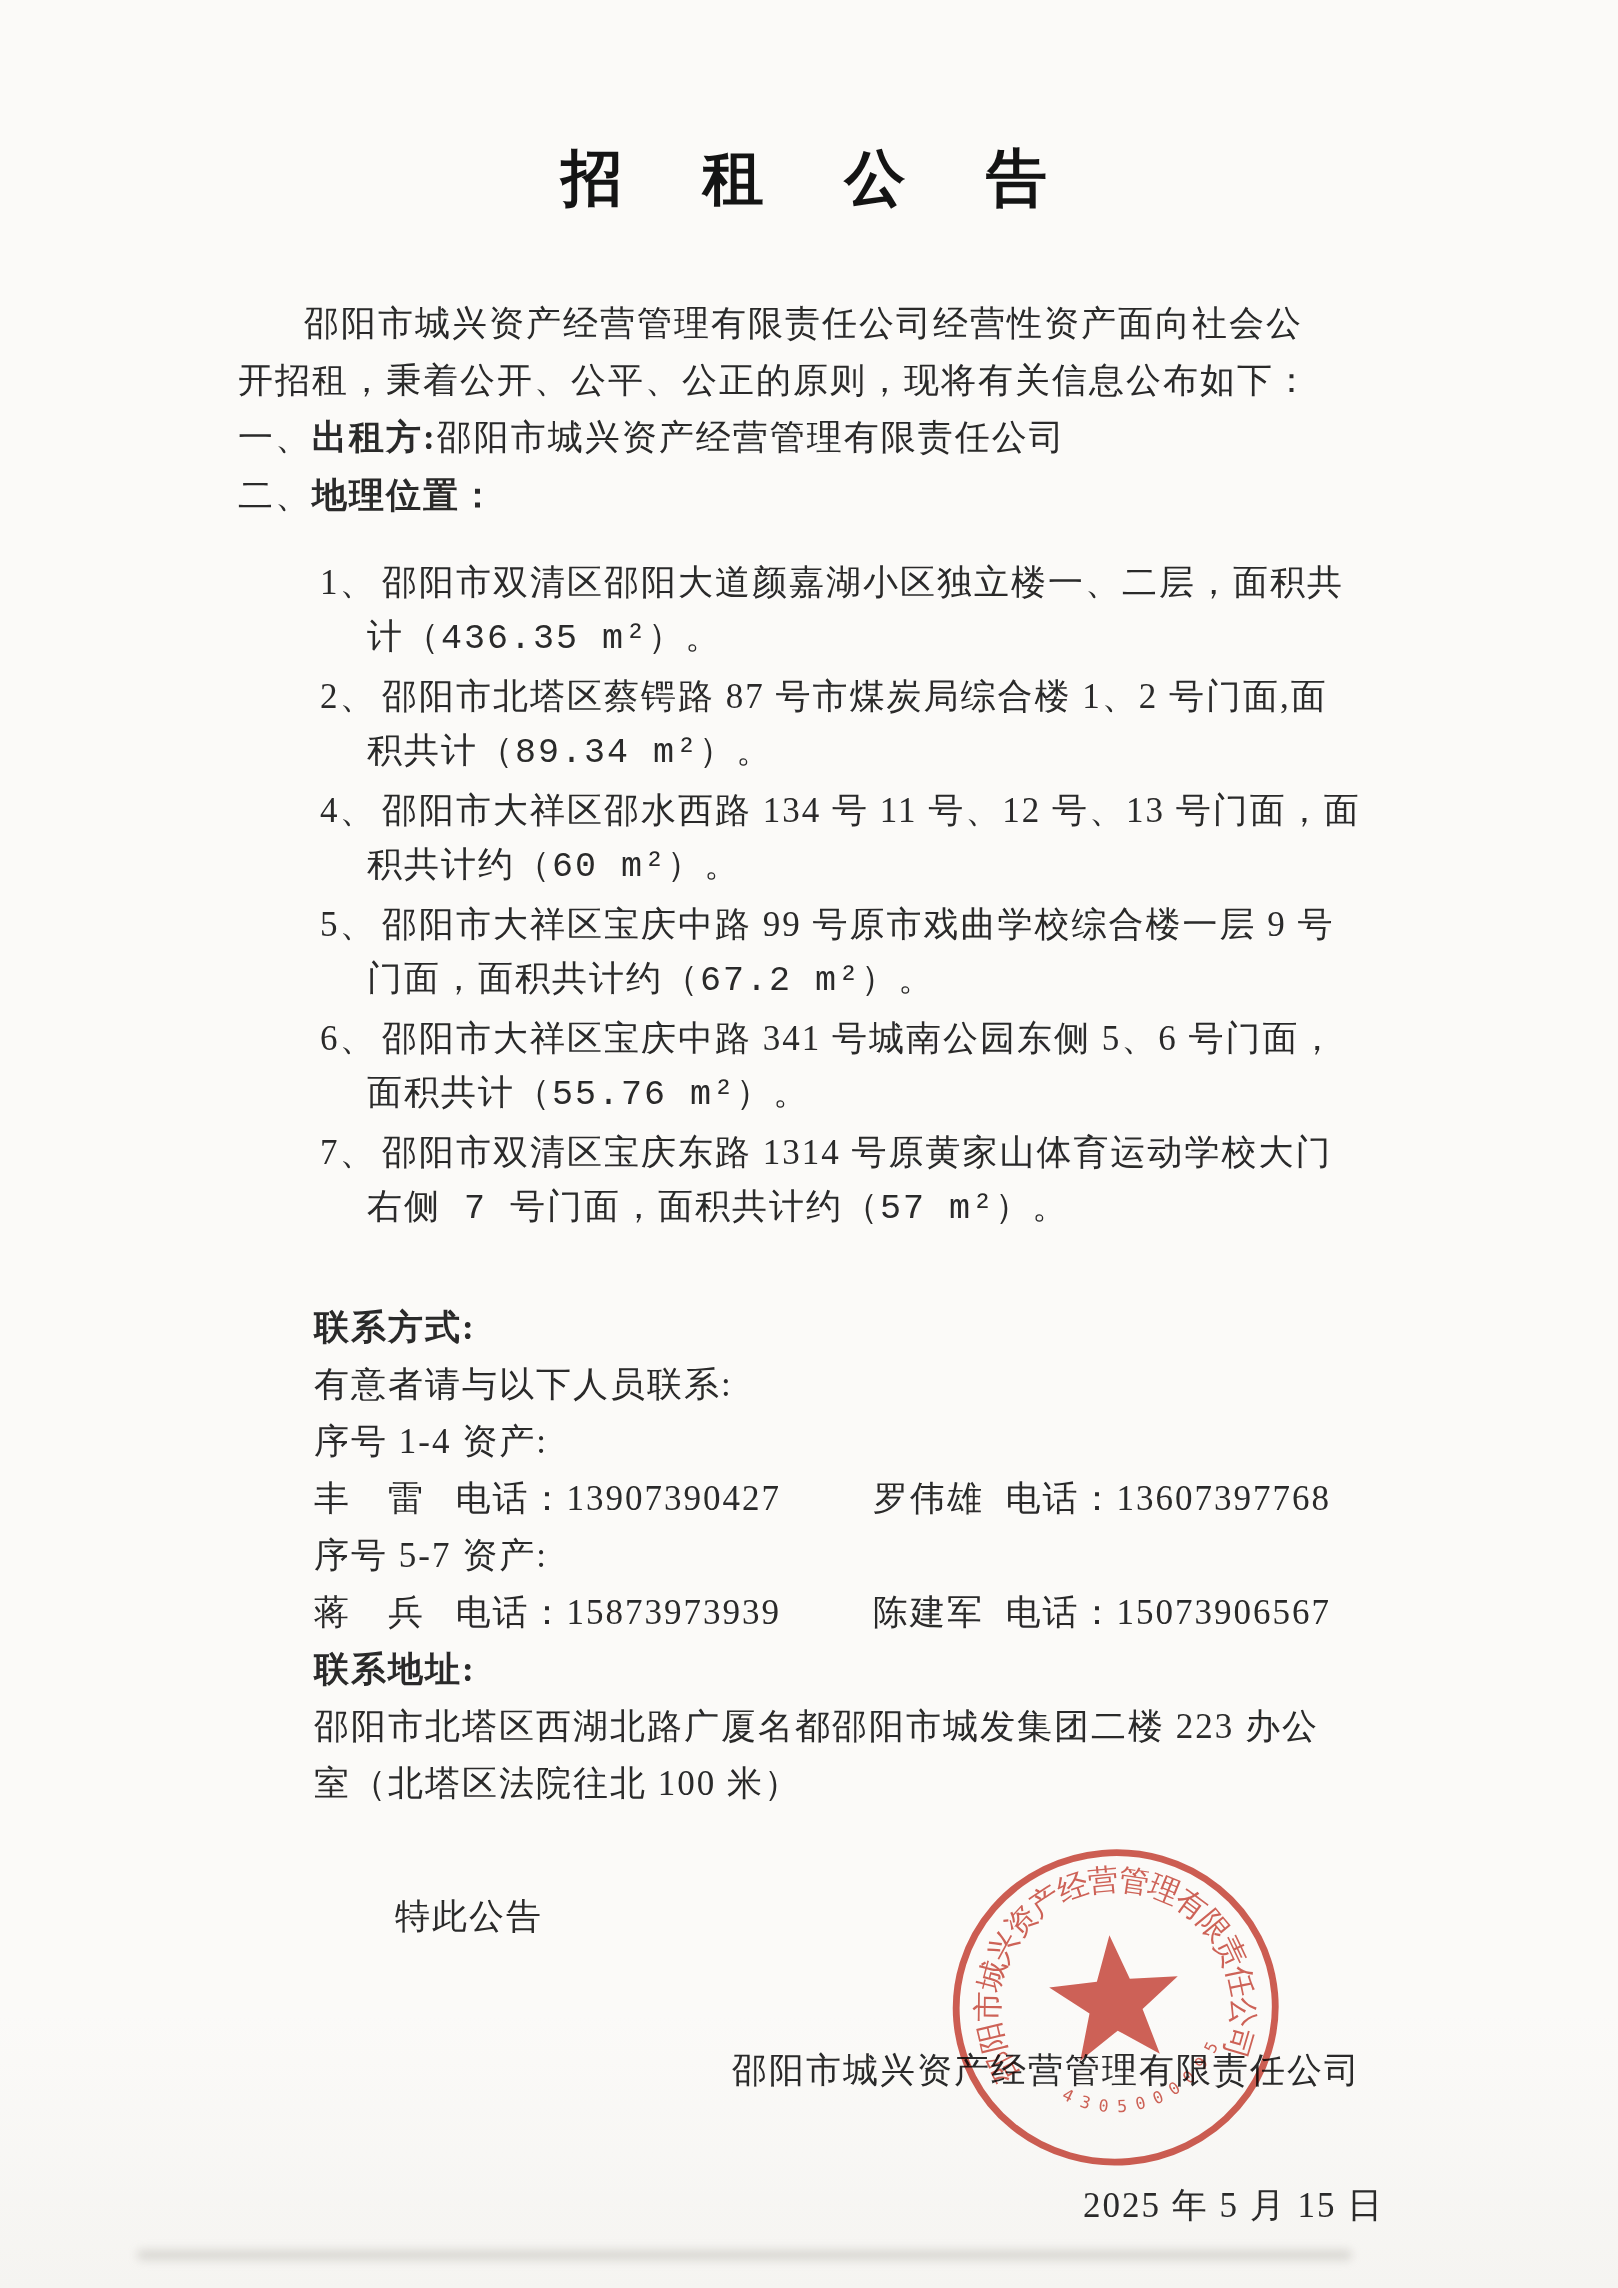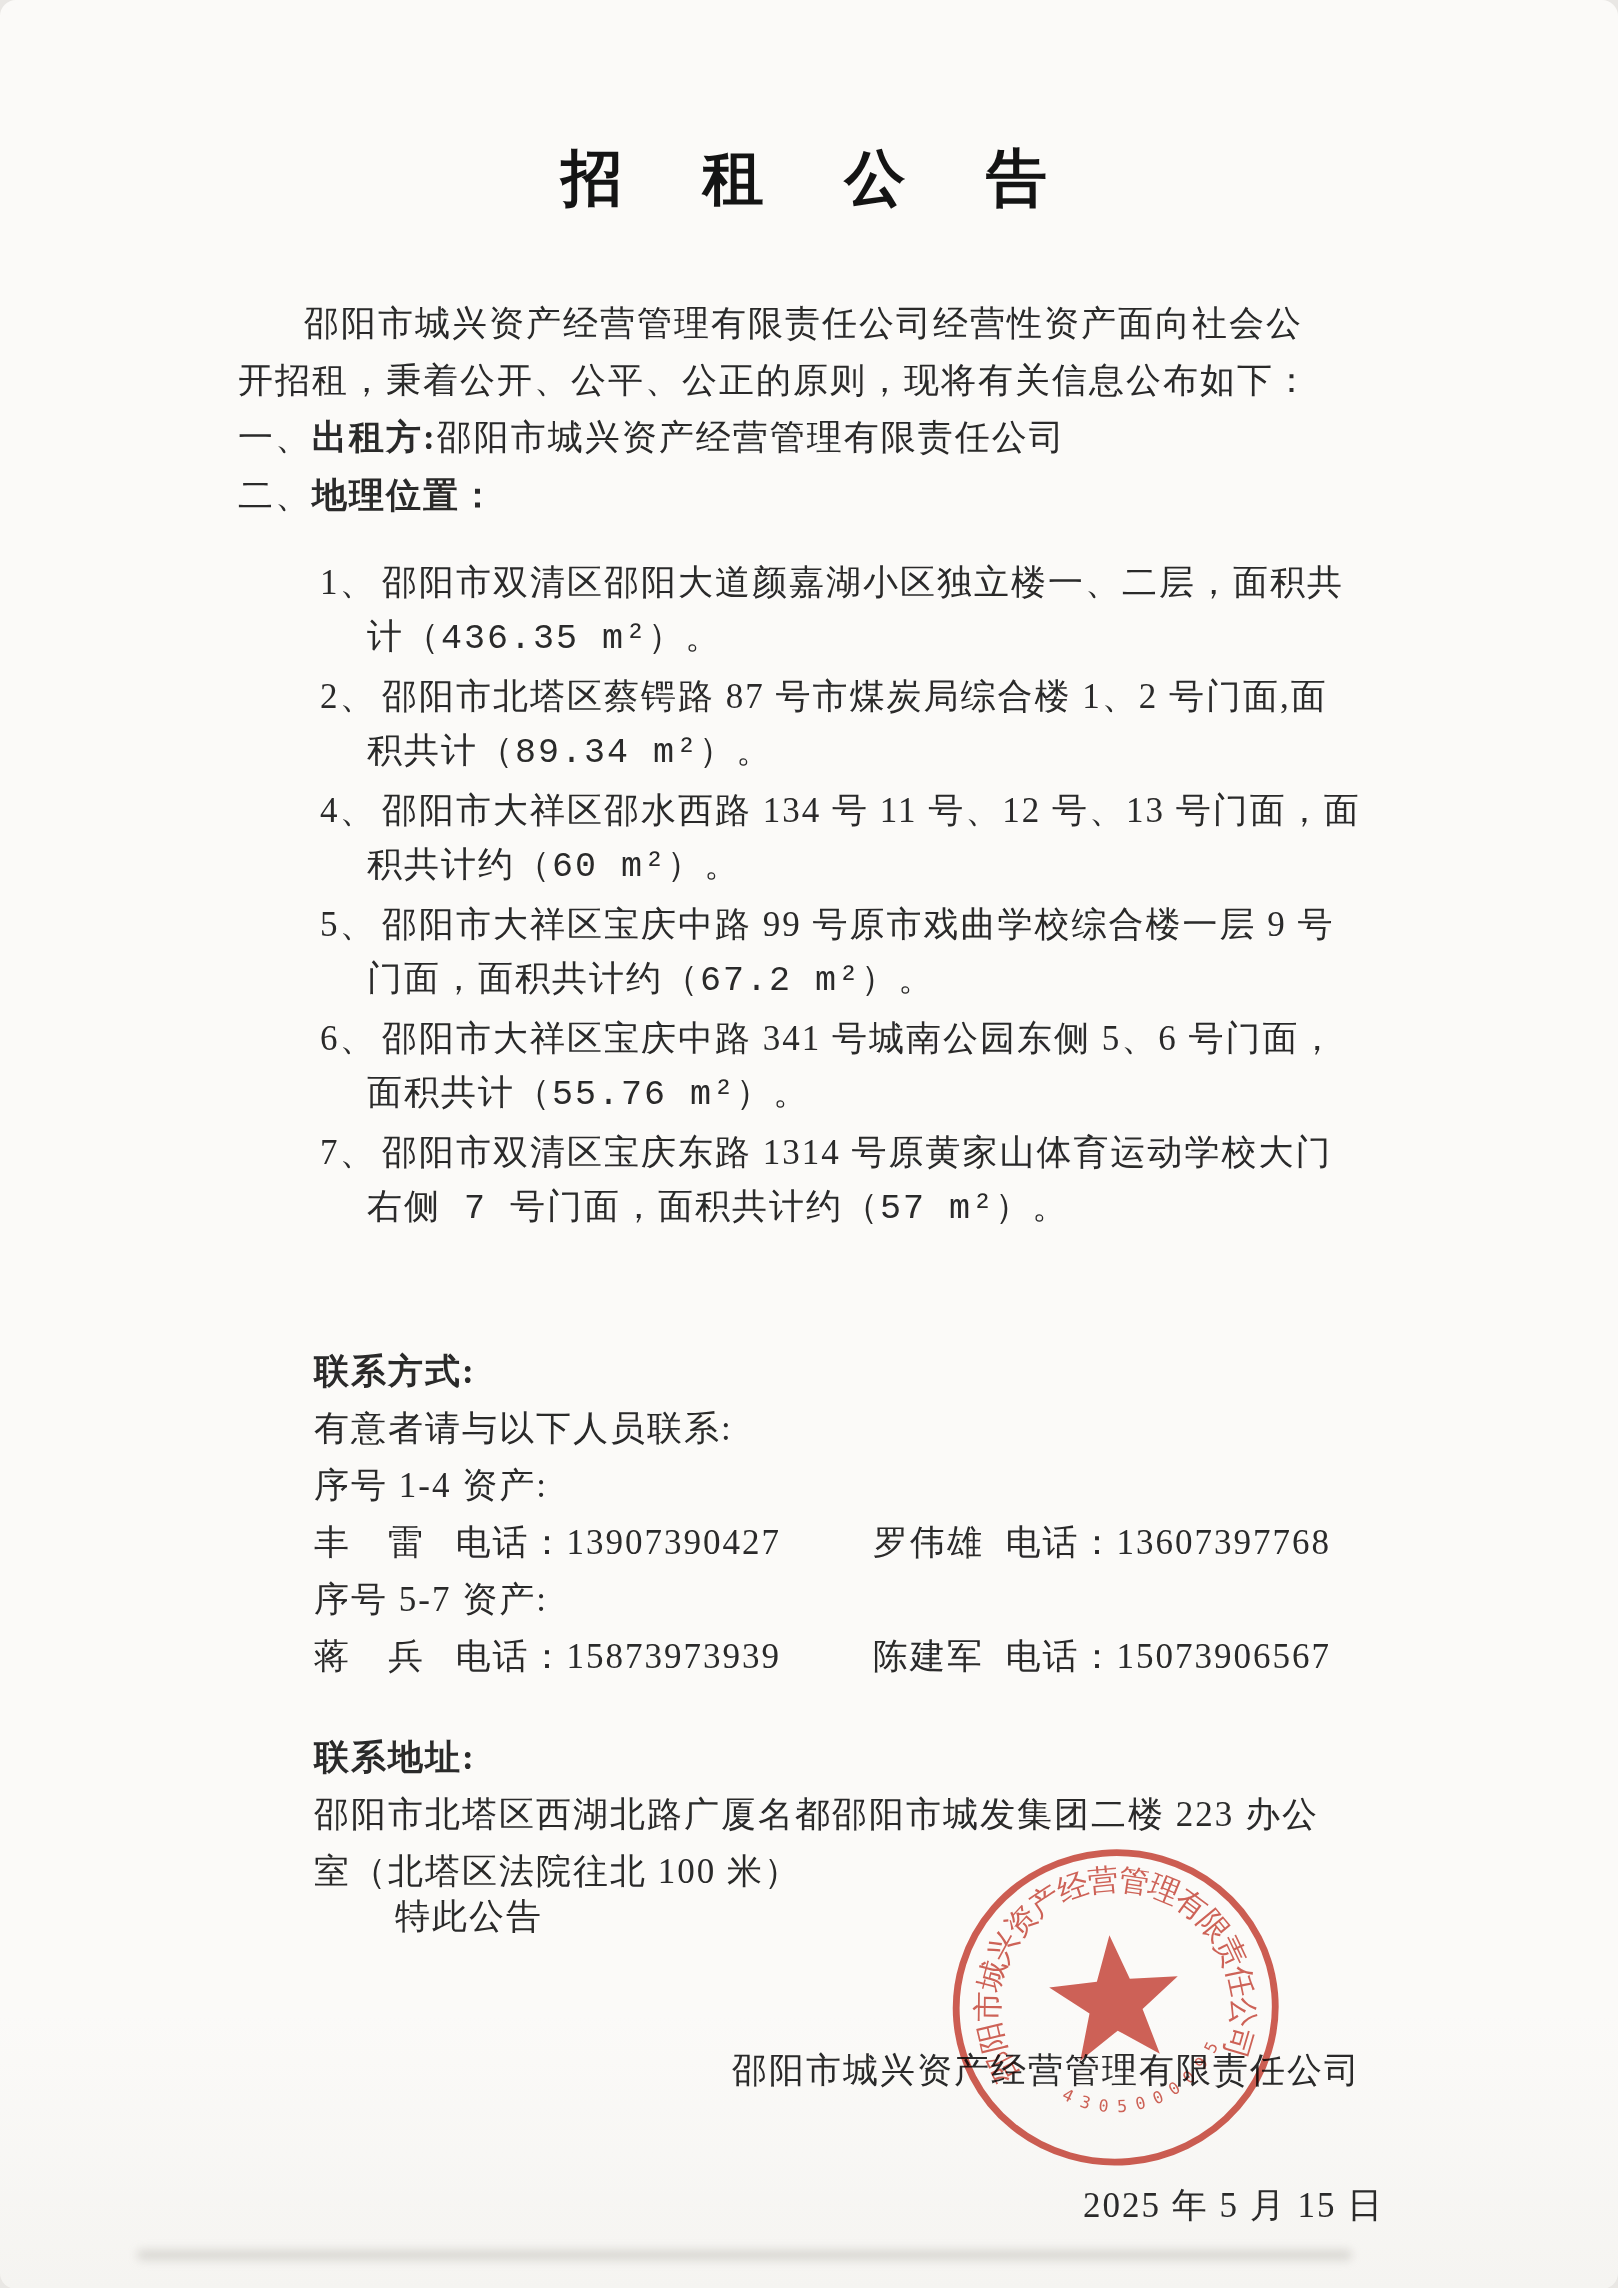--- a/index.html
+++ b/index.html
@@ -4,32 +4,31 @@
 <style>
   html,body{margin:0;padding:0;background:#e9e7e4;}
   .page{
     position:relative;
     width:1618px;height:2289px;
     margin:0 auto;
     background:linear-gradient(180deg,#fbfaf8 0%,#fbfaf8 88%,#f5f4f1 100%);
     overflow:hidden;
     font-family:"Liberation Serif","DejaVu Serif",serif;
     color:#2a2a2a;
-    border-radius:16px;
   }
   .abs{position:absolute;}
   .doc-title{
     top:144px;left:0;width:100%;
     text-align:center;
     font-size:61px;font-weight:bold;color:#141414;
     letter-spacing:9.8px;line-height:69px;
   }
   .line{font-size:35px;letter-spacing:2px;line-height:57px;white-space:nowrap;}
   .line:empty{display:none;}
-  .bold{font-weight:bold;margin-top:44px;}
+  .bold{font-weight:bold;}
   .intro{top:295px;left:238px;}
   .intro .indent{padding-left:66px;}
   .sec-lessor{top:409px;left:238px;}
   .sec-geo{top:467px;left:238px;}
   .items{top:554px;left:320px;}
   .item .num{display:inline-block;width:62px;}
   .item .l2{margin-left:47px;font-family:Liberation Mono, monospace;}
   .contact{top:1299px;left:314px;}
   .phone-row{position:relative;}
   .phone-row .name{display:inline-block;min-width:116px;}

